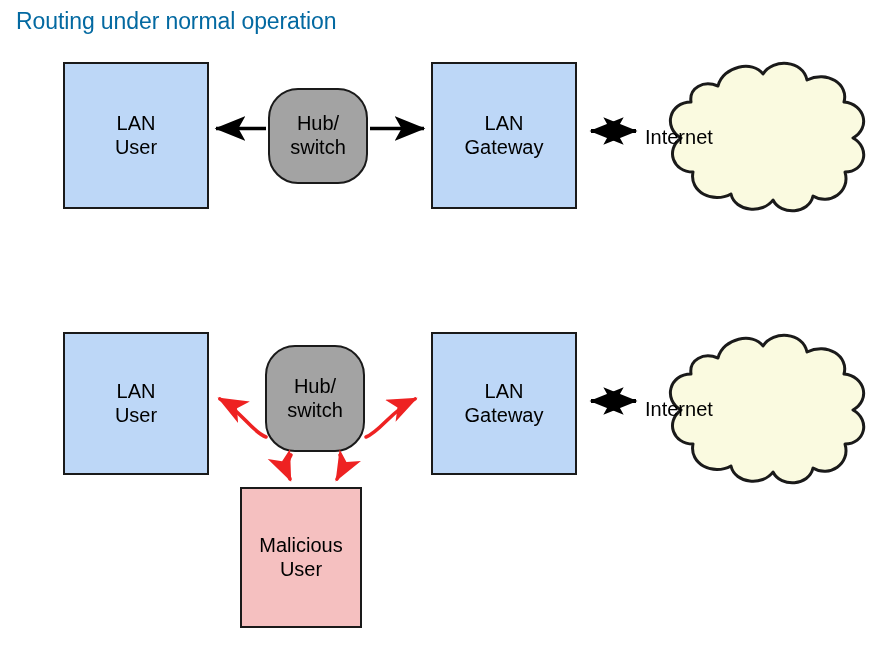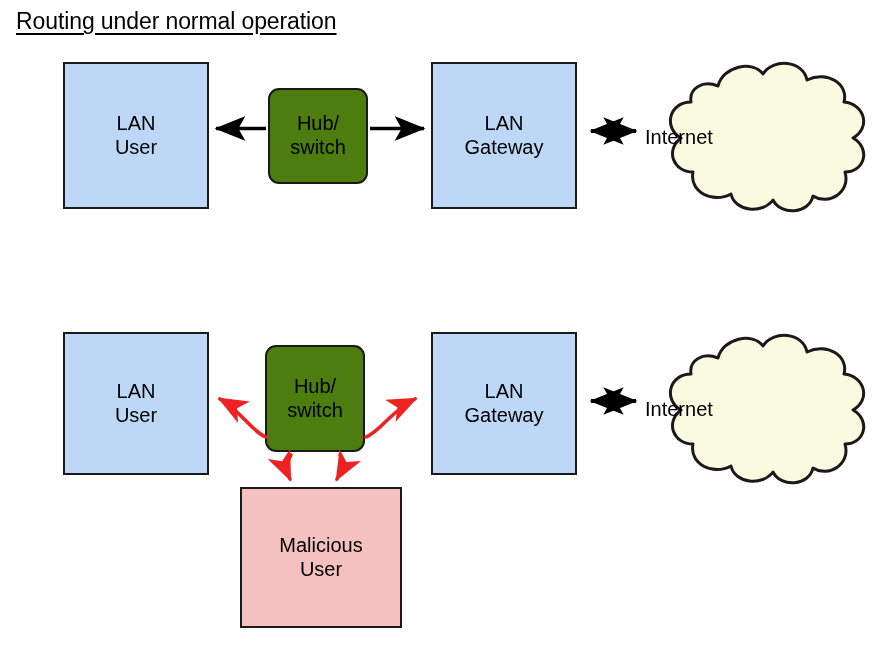--- a/index.html
+++ b/index.html
@@ -16,22 +16,21 @@
   }
   .canvas {
     position: absolute;
     left: 0; top: 0;
     width: 876px;
     height: 648px;
   }
   .diagram-title {
     position: absolute;
     font-size: 23px;
-    color: #000000;
-    text-decoration: underline;
+    color: #0369a1;
     text-underline-offset: 4px;
     white-space: nowrap;
     letter-spacing: -0.1px;
   }
   #title-normal { left: 16px; top: 8px; }
   #title-poison { left: 16px; top: 272px; }
 
   .node {
     position: absolute;
     box-sizing: border-box;
@@ -40,21 +39,21 @@
     flex-direction: column;
     align-items: center;
     justify-content: center;
     font-size: 20px;
     color: #000000;
     line-height: 1.18;
     text-align: center;
   }
   .node-blue { background: #bdd7f7; }
   .node-pink { background: #f5c0c0; }
-  .node-yellow { background: #4d7c0f; border-radius: 11px; }
+  .node-yellow { background: #a3a3a3; border-radius: 30px; }
 
   .node span { display: block; }
 
   .cloud-wrap {
     position: absolute;
   }
   .cloud-label {
     position: absolute;
     left: 0;
     width: 100%;
@@ -139,21 +138,21 @@
                C 164 156, 136 158, 128 142
                C 118 156, 90 154, 86 136
                C 68 146, 44 134, 48 114
                C 28 114, 20 92, 36 80
                C 18 70, 24 44, 46 44
                C 44 30, 58 22, 73 28 Z" fill="#fafae0" stroke="#1a1a1a" stroke-width="3" stroke-linejoin="round"></path>
     </svg>
     <div class="cloud-label" style="top:68px;">Internet</div>
   </div>
 
-  <div class="node node-pink" style="left:240px; top:487px; width:162px; height:141px;">
+  <div class="node node-pink" style="left:240px; top:487px; width:122px; height:141px;">
     <span>Malicious</span>
     <span>User</span>
   </div>
 
   <svg class="overlay" viewBox="0 0 876 648">
     <defs>
       <marker id="arrowBlackEnd" markerWidth="10" markerHeight="10" refX="8.6" refY="3.6" orient="auto" markerUnits="strokeWidth">
         <path d="M 0 0 L 9 3.6 L 0 7.2 L 2 3.6 Z" fill="#000000"></path>
       </marker>
       <marker id="arrowBlackStart" markerWidth="10" markerHeight="10" refX="0.4" refY="3.6" orient="auto" markerUnits="strokeWidth">

